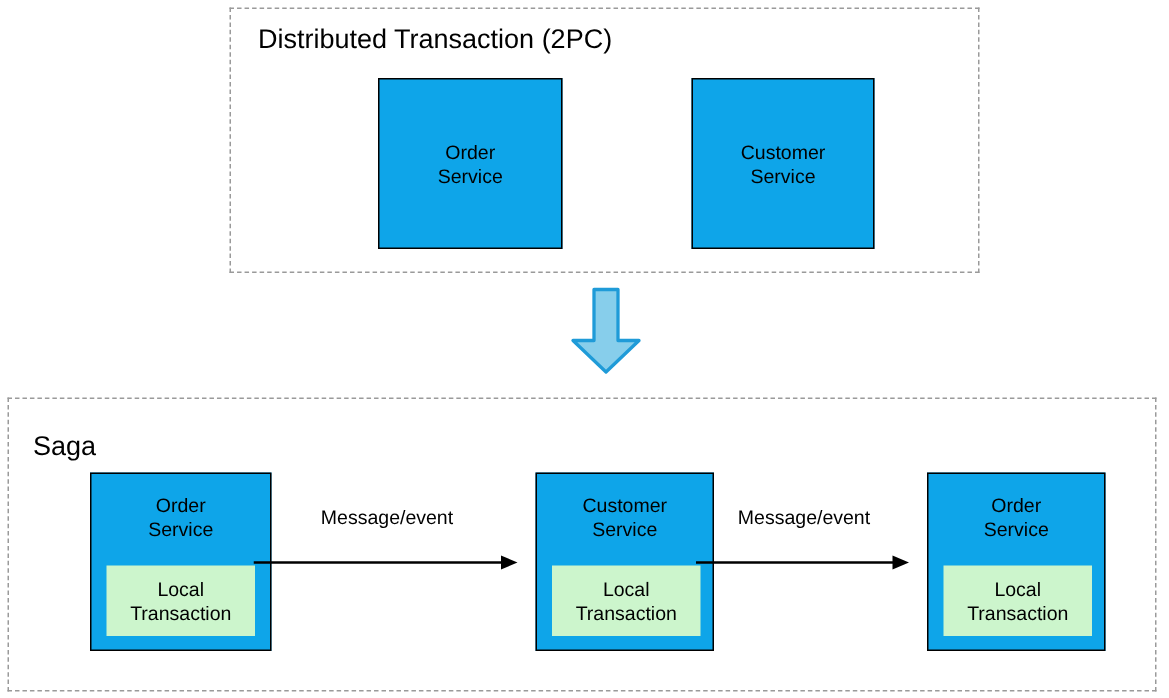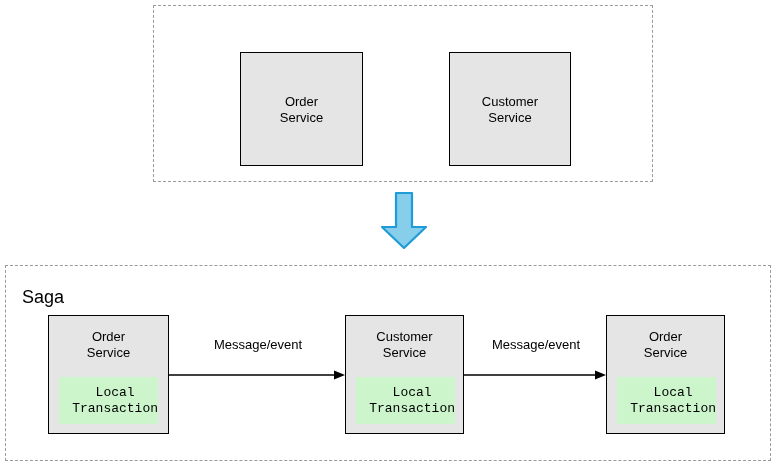--- a/index.html
+++ b/index.html
@@ -31,43 +31,43 @@
     font-size: 18px;
     line-height: 22px;
     color: #000000;
     white-space: nowrap;
   }
 
   
   .service-box {
     position: absolute;
     border: 1.4px solid #000000;
-    background: #e5e5e5;
+    background: #0ea5e9;
     box-sizing: border-box;
+    margin-left: 12px;
   }
   .service-label {
     position: absolute;
     left: 0;
     right: 0;
     text-align: center;
     font-size: 13px;
     line-height: 15.5px;
     color: #000000;
     white-space: pre-line;
   }
 
   
   .local-chip {
     position: absolute;
     background: #ccf5cc;
     display: flex;
     align-items: center;
-    justify-content: flex-end;
+    justify-content: center;
     box-sizing: border-box;
-    font-family: Liberation Mono, monospace;
   }
   .local-chip span {
     text-align: center;
     font-size: 13px;
     line-height: 15.5px;
     white-space: pre-line;
     color: #000000;
   }
 
   
@@ -88,20 +88,21 @@
     position: absolute;
   }
 </style>
 </head>
 <body>
 
 <div id="canvas">
 
   <div class="group-box" style="left:153px; top:5px; width:500px; height:177px;"></div>
 
+  <div class="group-title" style="left:172px; top:15px;">Distributed Transaction (2PC)</div>
 
   <div class="service-box" style="left:240px; top:52px; width:123px; height:114px;">
     <div class="service-label" style="top:41px;">Order
 Service</div>
   </div>
 
   <div class="service-box" style="left:449px; top:52px; width:122px; height:114px;">
     <div class="service-label" style="top:41px;">Customer
 Service</div>
   </div>

